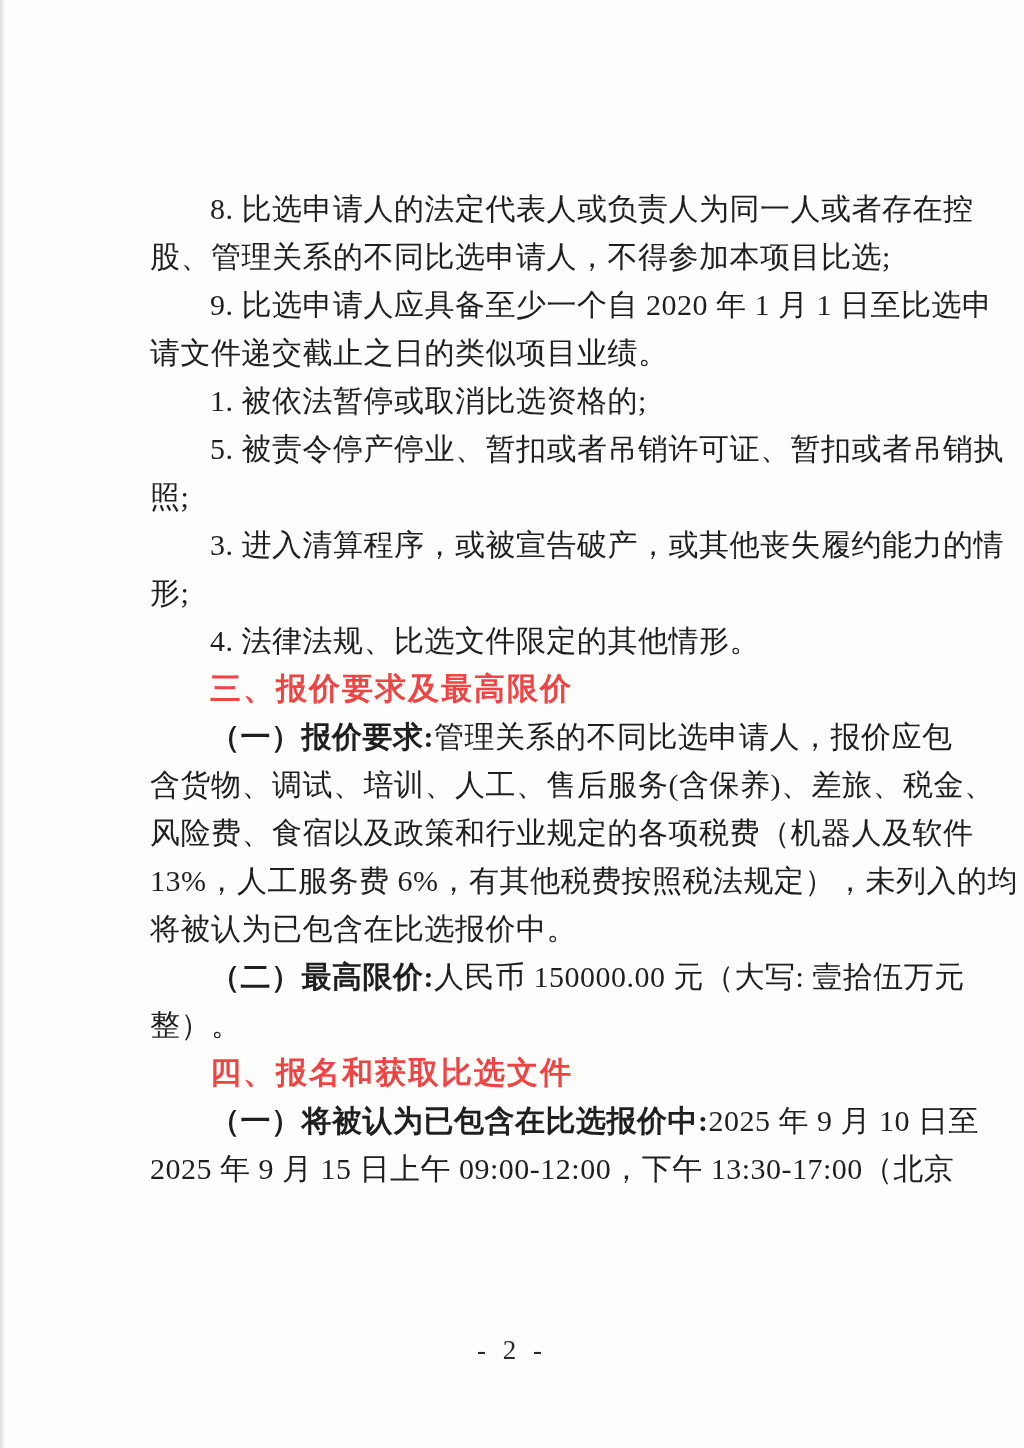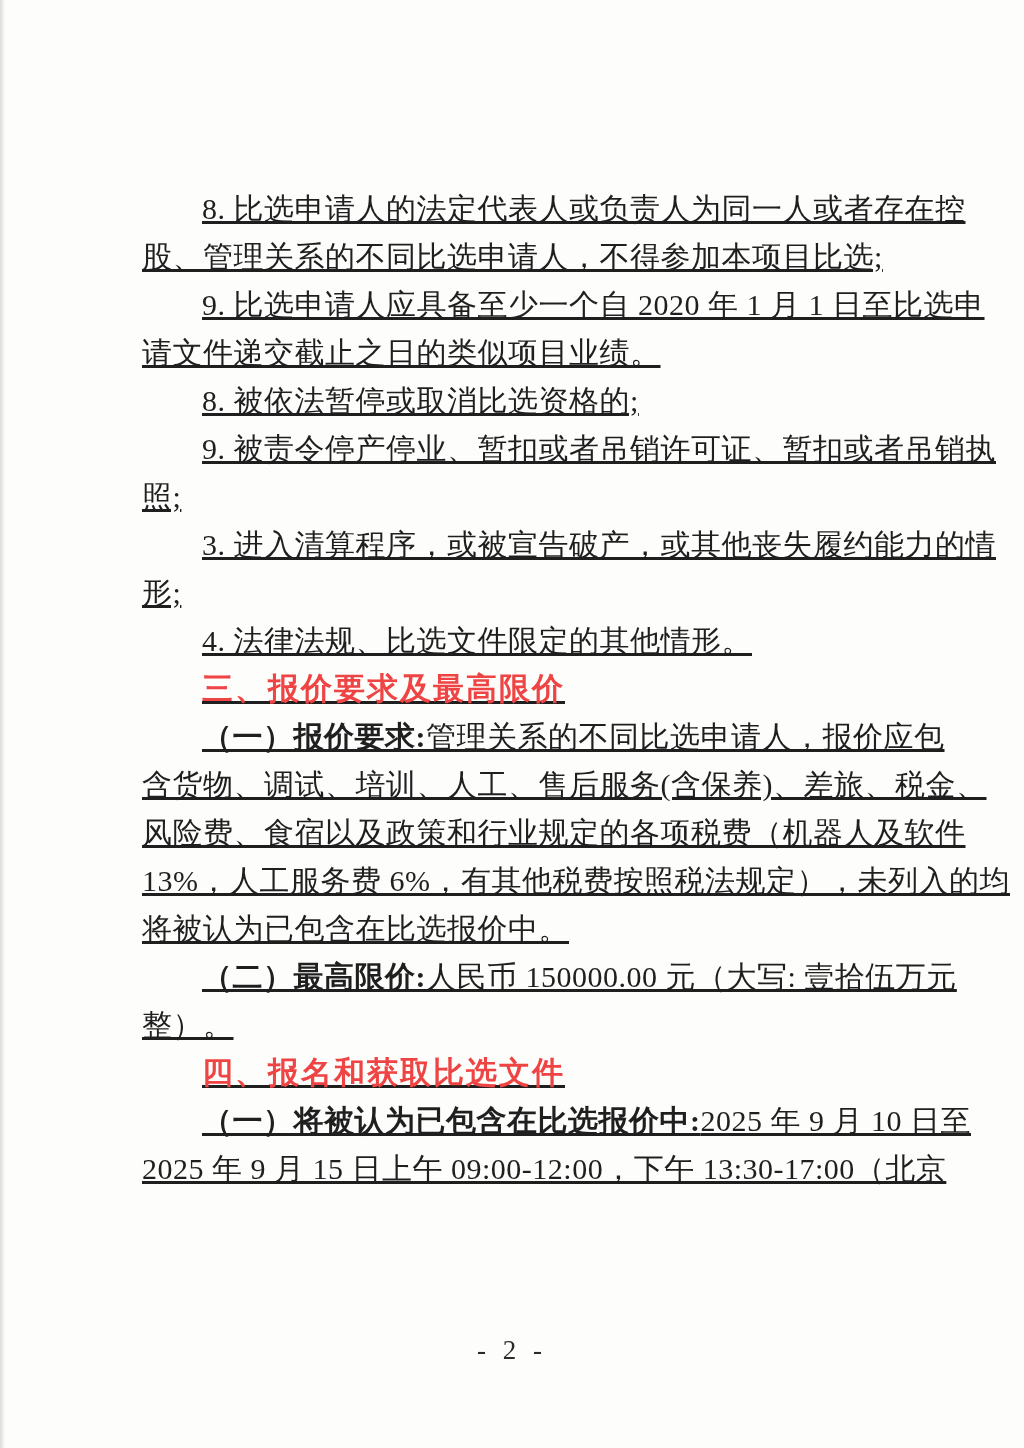--- a/index.html
+++ b/index.html
@@ -25,24 +25,23 @@
     position: absolute;
     left: 0;
     top: 0;
     width: 5px;
     height: 100%;
     background: linear-gradient(to right, #c9c9c9, rgba(255,255,255,0));
     opacity: 0.65;
   }
   .text-block {
     position: absolute;
-    left: 142px;
+    left: 150px;
     top: 185px;
     width: 775px;
-    text-decoration: underline;
   }
   .line {
     height: 48px;
     line-height: 48px;
     font-size: 30px;
     letter-spacing: 0.5px;
     white-space: nowrap;
     overflow: visible;
   }
   .line.ind {
@@ -74,22 +73,22 @@
 </head>
 <body>
 
 <div class="page">
   <div class="scan-edge"></div>
   <main class="text-block" id="text-block">
       <div class="line ind"><span>8. 比选申请人的法定代表人或负责人为同一人或者存在控</span></div>
       <div class="line"><span>股、管理关系的不同比选申请人，不得参加本项目比选;</span></div>
       <div class="line ind"><span>9. 比选申请人应具备至少一个自 2020 年 1 月 1 日至比选申</span></div>
       <div class="line"><span>请文件递交截止之日的类似项目业绩。</span></div>
-      <div class="line ind"><span>8. 被依法暂停或取消比选资格的;</span></div>
-      <div class="line ind"><span>9. 被责令停产停业、暂扣或者吊销许可证、暂扣或者吊销执</span></div>
+      <div class="line ind"><span>1. 被依法暂停或取消比选资格的;</span></div>
+      <div class="line ind"><span>5. 被责令停产停业、暂扣或者吊销许可证、暂扣或者吊销执</span></div>
       <div class="line"><span>照;</span></div>
       <div class="line ind"><span>3. 进入清算程序，或被宣告破产，或其他丧失履约能力的情</span></div>
       <div class="line"><span>形;</span></div>
       <div class="line ind"><span>4. 法律法规、比选文件限定的其他情形。</span></div>
       <div class="line ind heading"><span>三、报价要求及最高限价</span></div>
       <div class="line ind"><span class="b">（一）报价要求:</span><span>管理关系的不同比选申请人，报价应包</span></div>
       <div class="line"><span>含货物、调试、培训、人工、售后服务(含保养)、差旅、税金、</span></div>
       <div class="line"><span>风险费、食宿以及政策和行业规定的各项税费（机器人及软件</span></div>
       <div class="line"><span>13%，人工服务费 6%，有其他税费按照税法规定），未列入的均</span></div>
       <div class="line"><span>将被认为已包含在比选报价中。</span></div>

